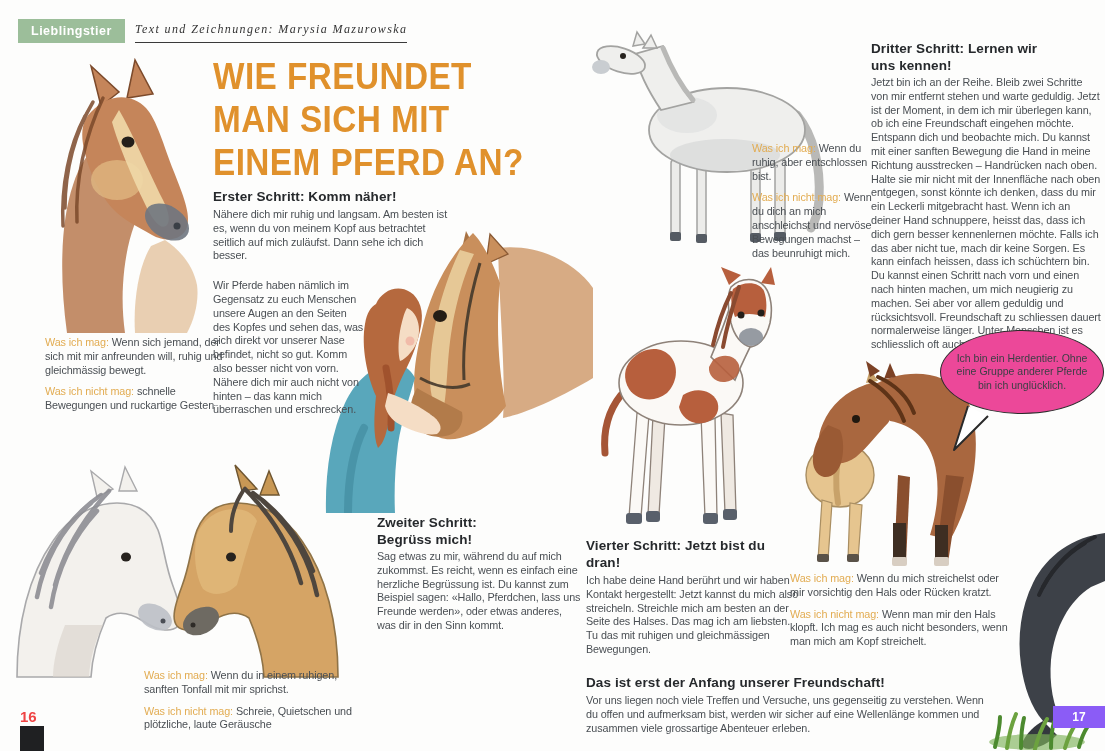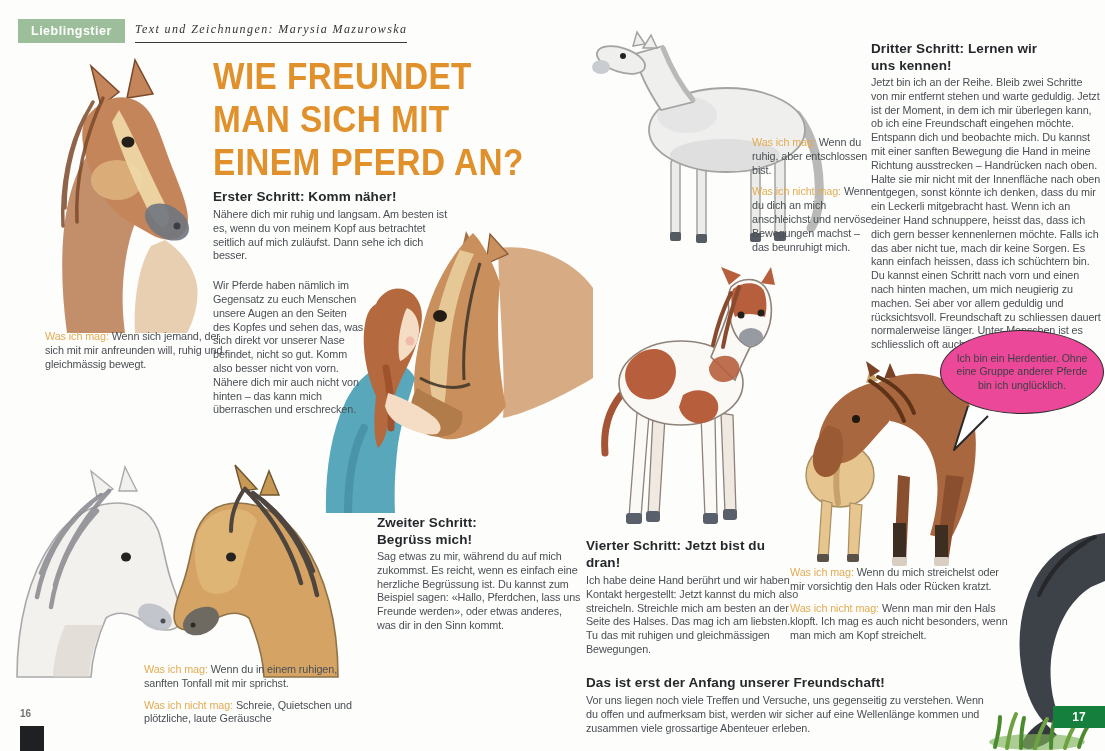--- a/index.html
+++ b/index.html
@@ -31,36 +31,36 @@
   }
   
   .step-title{
     font-weight:700;font-size:13.5px;line-height:17px;color:#26292c;
     letter-spacing:.1px;margin:0 0 3px 0;
   }
   .body-txt{
     font-size:10.8px;line-height:13.8px;letter-spacing:-.1px;
     color:#4a4f54;margin:0;
   }
-  .likes p{margin:0 0 8px 0;}
+  .likes p{margin:6px 0 8px 0;}
   .lbl{color:#e2ac52;}
   
   .bubble{
     left:940px;top:330px;width:164px;height:84px;box-sizing:border-box;
     background:#ec4899;border:1.8px solid #2a2a2a;border-radius:50%;
     display:flex;align-items:center;justify-content:center;text-align:center;
     font-size:10.5px;line-height:13.5px;color:#3a3f44;padding:8px 15px;
     z-index:6;
   }
   .bubble-tail{left:952px;top:404px;z-index:7;}
   
-  .pagenum-left{left:20px;top:708px;font-weight:700;font-size:10px;color:#737373;}
+  .pagenum-left{left:20px;top:708px;font-weight:700;font-size:15px;color:#ef4444;}
   .corner-mark{left:20px;top:726px;width:24px;height:25px;background:#1f2022;}
   .pagenum-right{
-    left:1053px;top:706px;width:52px;height:22px;background:#15803d;
+    left:1053px;top:706px;width:52px;height:22px;background:#8b5cf6;
     color:#ffffff;font-weight:700;font-size:12px;
     display:flex;align-items:center;justify-content:center;
   }
   svg{display:block;}
   .ill{pointer-events:none;}
 </style>
 </head>
 <body>
 
 <div class="page">
@@ -265,20 +265,21 @@
   </div>
 
   <div class="abs" style="left:213px;top:188px;width:237px;">
     <p class="step-title">Erster Schritt: Komm näher!</p>
     <p class="body-txt" style="margin-bottom:16px;">Nähere dich mir ruhig und langsam. Am besten ist es, wenn du von meinem Kopf aus betrachtet seitlich auf mich zuläufst. Dann sehe ich dich besser.</p>
     <p class="body-txt" style="width:152px;">Wir Pferde haben nämlich im Gegensatz zu euch Menschen unsere Augen an den Seiten des Kopfes und sehen das, was sich direkt vor unserer Nase befindet, nicht so gut. Komm also besser nicht von vorn. Nähere dich mir auch nicht von hinten – das kann mich überraschen und erschrecken.</p>
   </div>
 
   <div class="abs likes" style="left:45px;top:330px;width:192px;">
     <p class="body-txt"><span class="lbl">Was ich mag:</span> <span>Wenn sich jemand, der sich mit mir anfreunden will, ruhig und gleichmässig bewegt.</span></p>
+    <p class="body-txt"><span class="lbl">Was ich nicht mag:</span> <span>schnelle Bewegungen und ruckartige Gesten</span></p>
   </div>
 
   <div class="abs likes" style="left:752px;top:136px;width:122px;">
     <p class="body-txt"><span class="lbl">Was ich mag:</span> <span>Wenn du ruhig, aber entschlossen bist.</span></p>
     <p class="body-txt"><span class="lbl">Was ich nicht mag:</span> <span>Wenn du dich an mich anschleichst und nervöse Bewegungen machst – das beunruhigt mich.</span></p>
   </div>
 
   <div class="abs" style="left:871px;top:40px;width:230px;">
     <p class="step-title" style="margin-bottom:2px;">
       <span style="display:block;">Dritter Schritt: Lernen wir</span>

